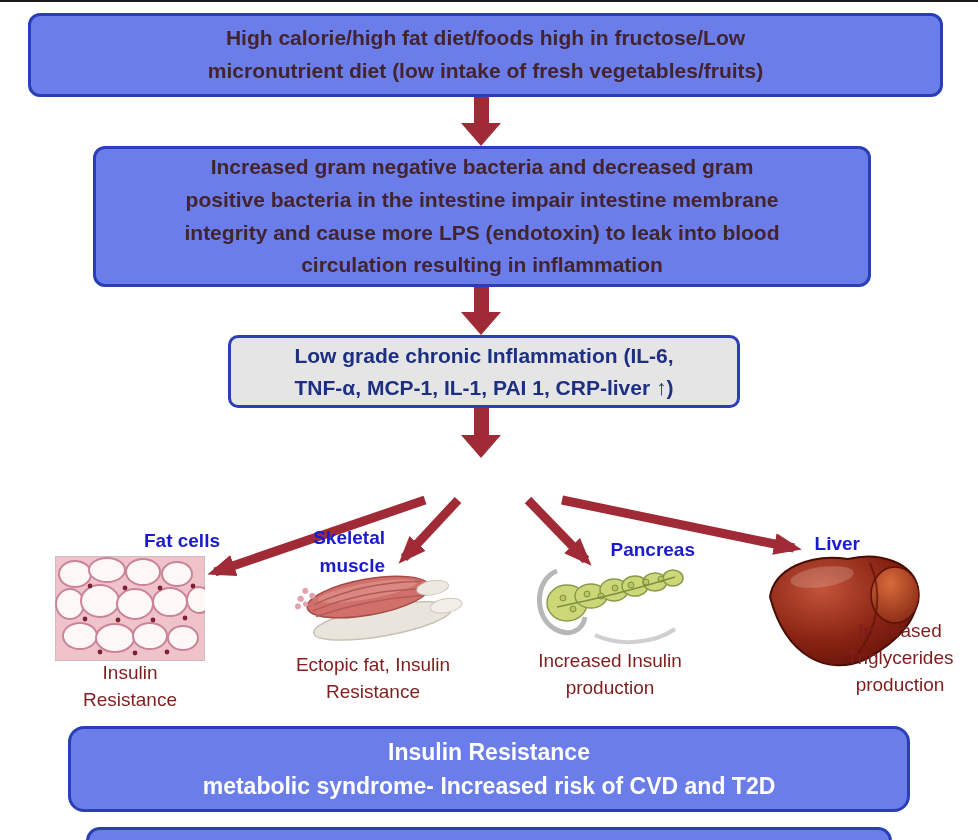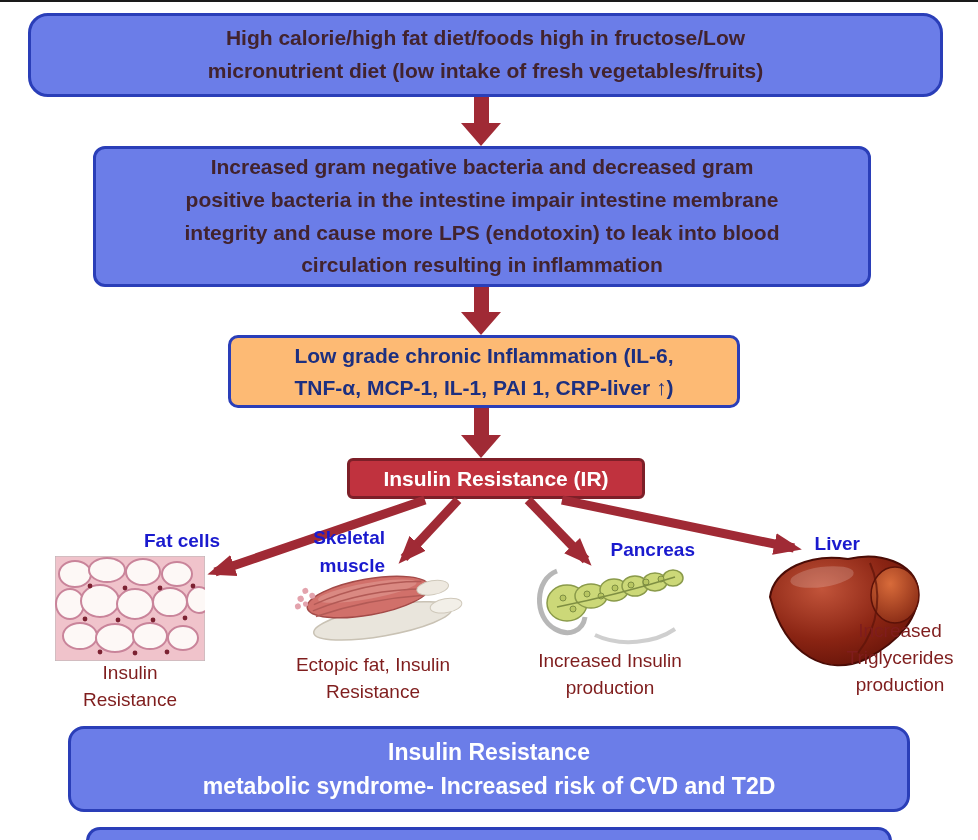--- a/index.html
+++ b/index.html
@@ -8,25 +8,25 @@
     position:relative;width:978px;height:840px;background:#ffffff;overflow:hidden;
     font-family:"Liberation Sans","DejaVu Sans",sans-serif;
   }
   .topline{position:absolute;left:0;top:0;width:978px;height:2px;background:#1a1a1a}
   .preline{white-space:pre-line}
   .bluebox{
     position:absolute;background:#6b7de8;border:3px solid #2a3eb8;
     display:flex;align-items:center;justify-content:center;text-align:center;
     color:#42232e;font-weight:bold;
   }
-  #box1{left:28px;top:13px;width:915px;height:84px;border-radius:20px;font-size:21px;line-height:1.55}
+  #box1{left:28px;top:13px;width:915px;height:84px;border-radius:12px;font-size:21px;line-height:1.55}
   #box2{left:93px;top:146px;width:778px;height:141px;border-radius:12px;font-size:21px;line-height:1.55}
   #box3{
     position:absolute;left:228px;top:335px;width:512px;height:73px;border-radius:10px;
-    background:#fdba74;border:3px solid #2a3eb8;color:#1c2f80;font-weight:bold;
+    background:#e5e5e5;border:3px solid #2a3eb8;color:#1c2f80;font-weight:bold;
     display:flex;align-items:center;justify-content:center;text-align:center;
     font-size:21px;line-height:1.5;
   }
   #irbox{
     position:absolute;left:347px;top:458px;width:298px;height:41px;border-radius:6px;
     background:#c0323e;border:3px solid #7d1f28;color:#ffffff;font-weight:bold;
     display:flex;align-items:center;justify-content:center;font-size:21px;
   }
   #bottombox{left:68px;top:726px;width:842px;height:86px;border-radius:16px;color:#ffffff;font-size:23px;line-height:1.5}
   #cutbox{
@@ -67,21 +67,20 @@
   </div>
 
   <div id="box3" class="preline">Low grade chronic Inflammation (IL-6,
 TNF-α, MCP-1, IL-1, PAI 1, CRP-liver ↑)</div>
 
   <div class="v-arrow" style="left:461px;top:408px;height:50px">
     <div class="shaft"></div>
     <div class="head"></div>
   </div>
 
-  <div id="irbox">Insulin Resistance (IR)</div>
 
   <svg id="fanarrows" viewBox="0 0 978 100">
     <defs>
       <marker id="ah" markerUnits="userSpaceOnUse" markerWidth="30" markerHeight="26" refX="20" refY="13" orient="auto">
         <path d="M0,2 L28,13 L0,24 Z" fill="#a02a35"></path>
       </marker>
     </defs>
     <line x1="425" y1="8" x2="215" y2="80" stroke="#a02a35" stroke-width="9" marker-end="url(#ah)"></line>
     <line x1="458" y1="8" x2="404" y2="66" stroke="#a02a35" stroke-width="9" marker-end="url(#ah)"></line>
     <line x1="528" y1="8" x2="586" y2="68" stroke="#a02a35" stroke-width="9" marker-end="url(#ah)"></line>

